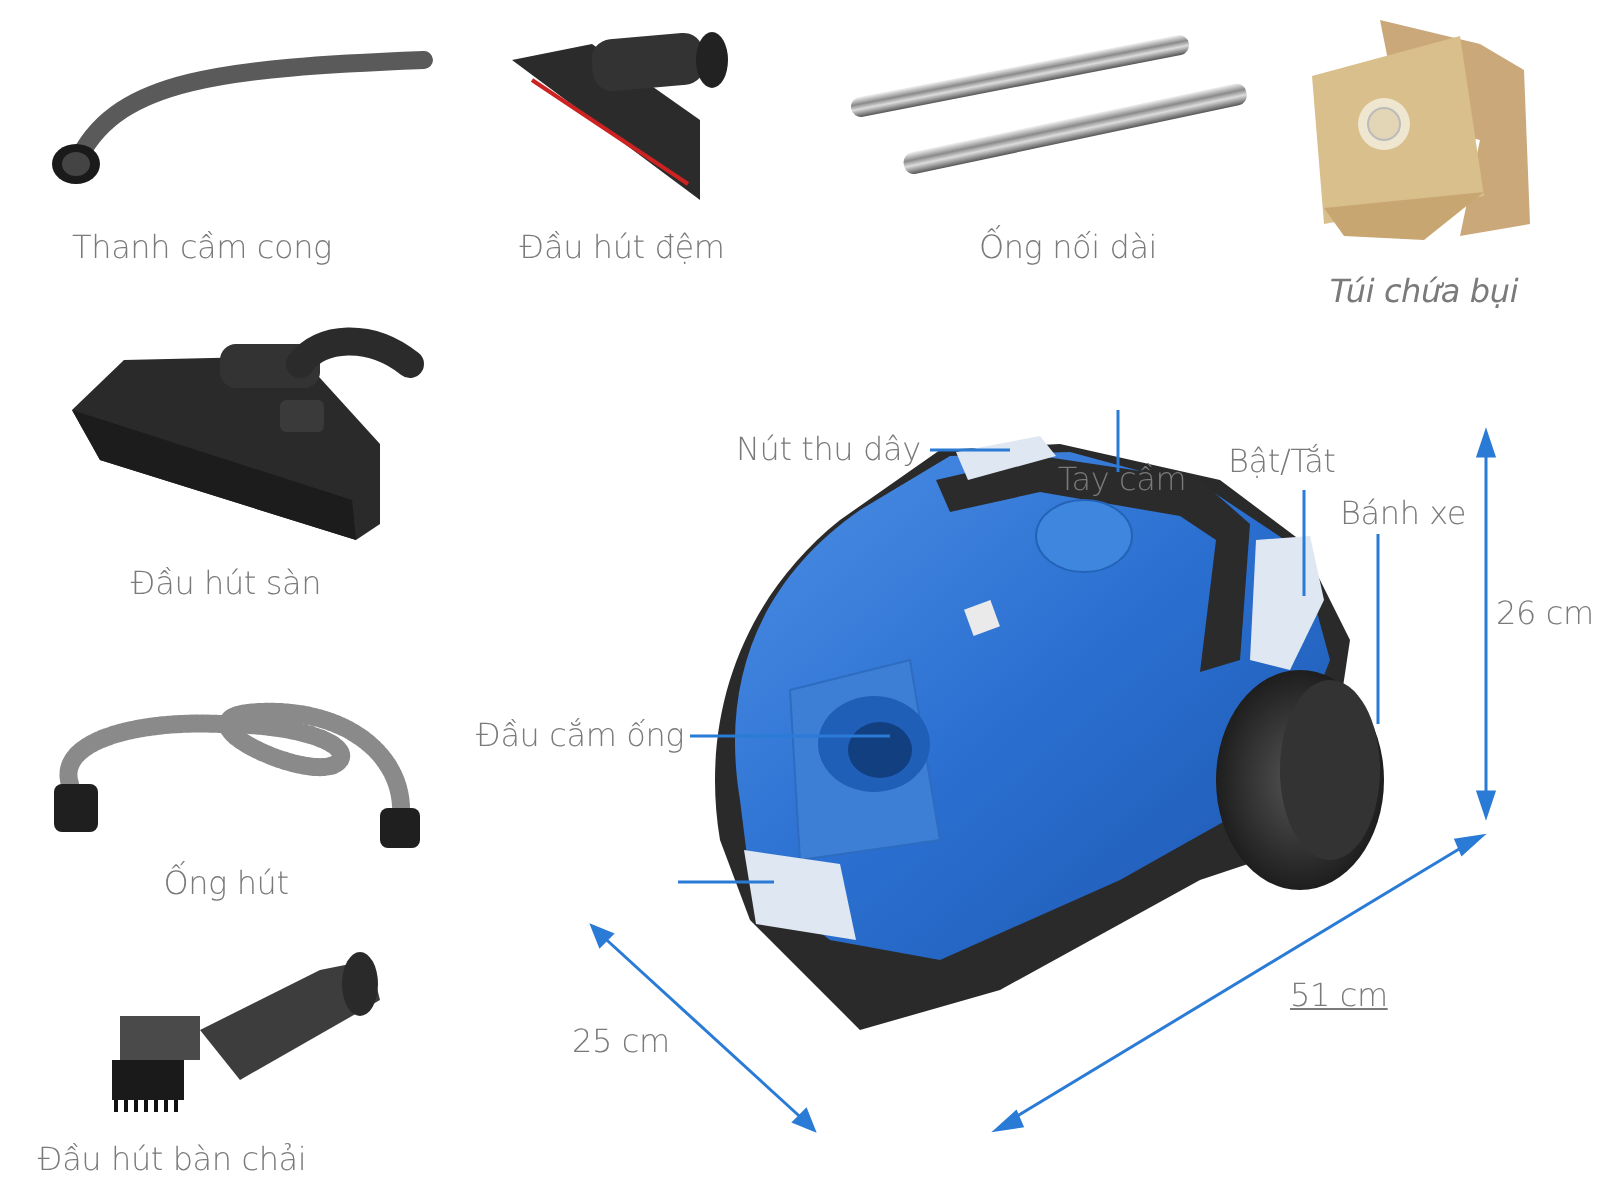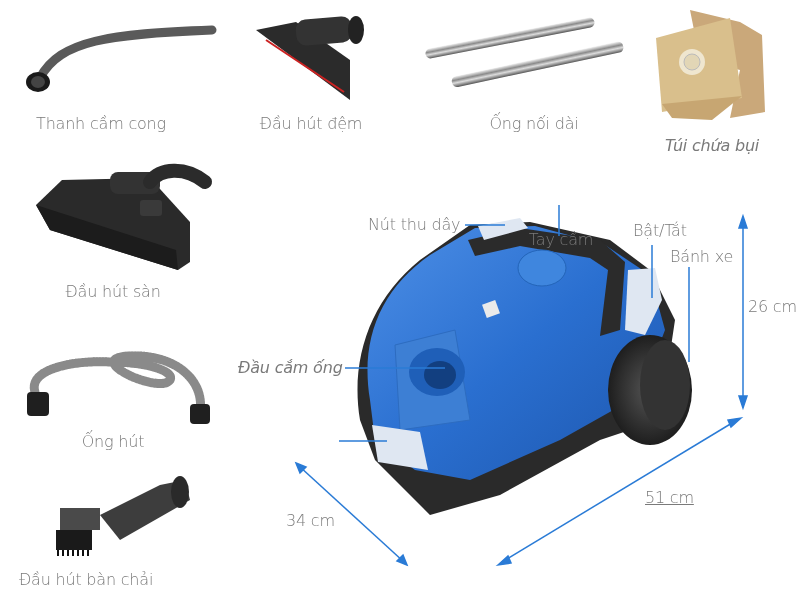--- a/index.html
+++ b/index.html
@@ -137,21 +137,21 @@
 <div class="lbl c" style="left:101px; top:114px;">Thanh cầm cong</div>
 <div class="lbl c" style="left:311px; top:114px;">Đầu hút đệm</div>
 <div class="lbl c" style="left:534px; top:114px;">Ống nối dài</div>
 <div class="lbl c" style="left:712px; top:136px;font-style:italic;">Túi chứa bụi</div>
 <div class="lbl c" style="left:113px; top:282px;">Đầu hút sàn</div>
 <div class="lbl c" style="left:113px; top:432px;">Ống hút</div>
 <div class="lbl c" style="left:86px; top:570px;">Đầu hút bàn chải</div>
 
 <div class="lbl" style="left:368px; top:215px;">Nút thu dây</div>
 <div class="lbl c" style="left:561px; top:183px;margin-top:47px;">Tay cầm</div>
-<div class="lbl" style="left:633px; top:221px;">Bật/Tắt</div>
+<div class="lbl" style="left:614px; top:221px;">Bật/Tắt</div>
 <div class="lbl" style="left:670px; top:247px;">Bánh xe</div>
-<div class="lbl" style="left:238px; top:358px;font-style:italic;">Đầu cắm ống</div>
+<div class="lbl" style="left:238px; top:358px;">Đầu cắm ống</div>
 <div class="lbl multi" style="left:230px; top:422px;">
 </div>
 
 <div class="lbl" style="left:748px; top:297px;">26 cm</div>
 <div class="lbl" style="left:645px; top:488px;text-decoration:underline;">51 cm</div>
-<div class="lbl" style="left:286px; top:511px;">34 cm</div>
+<div class="lbl" style="left:286px; top:511px;">25 cm</div>
 
 </body></html>

